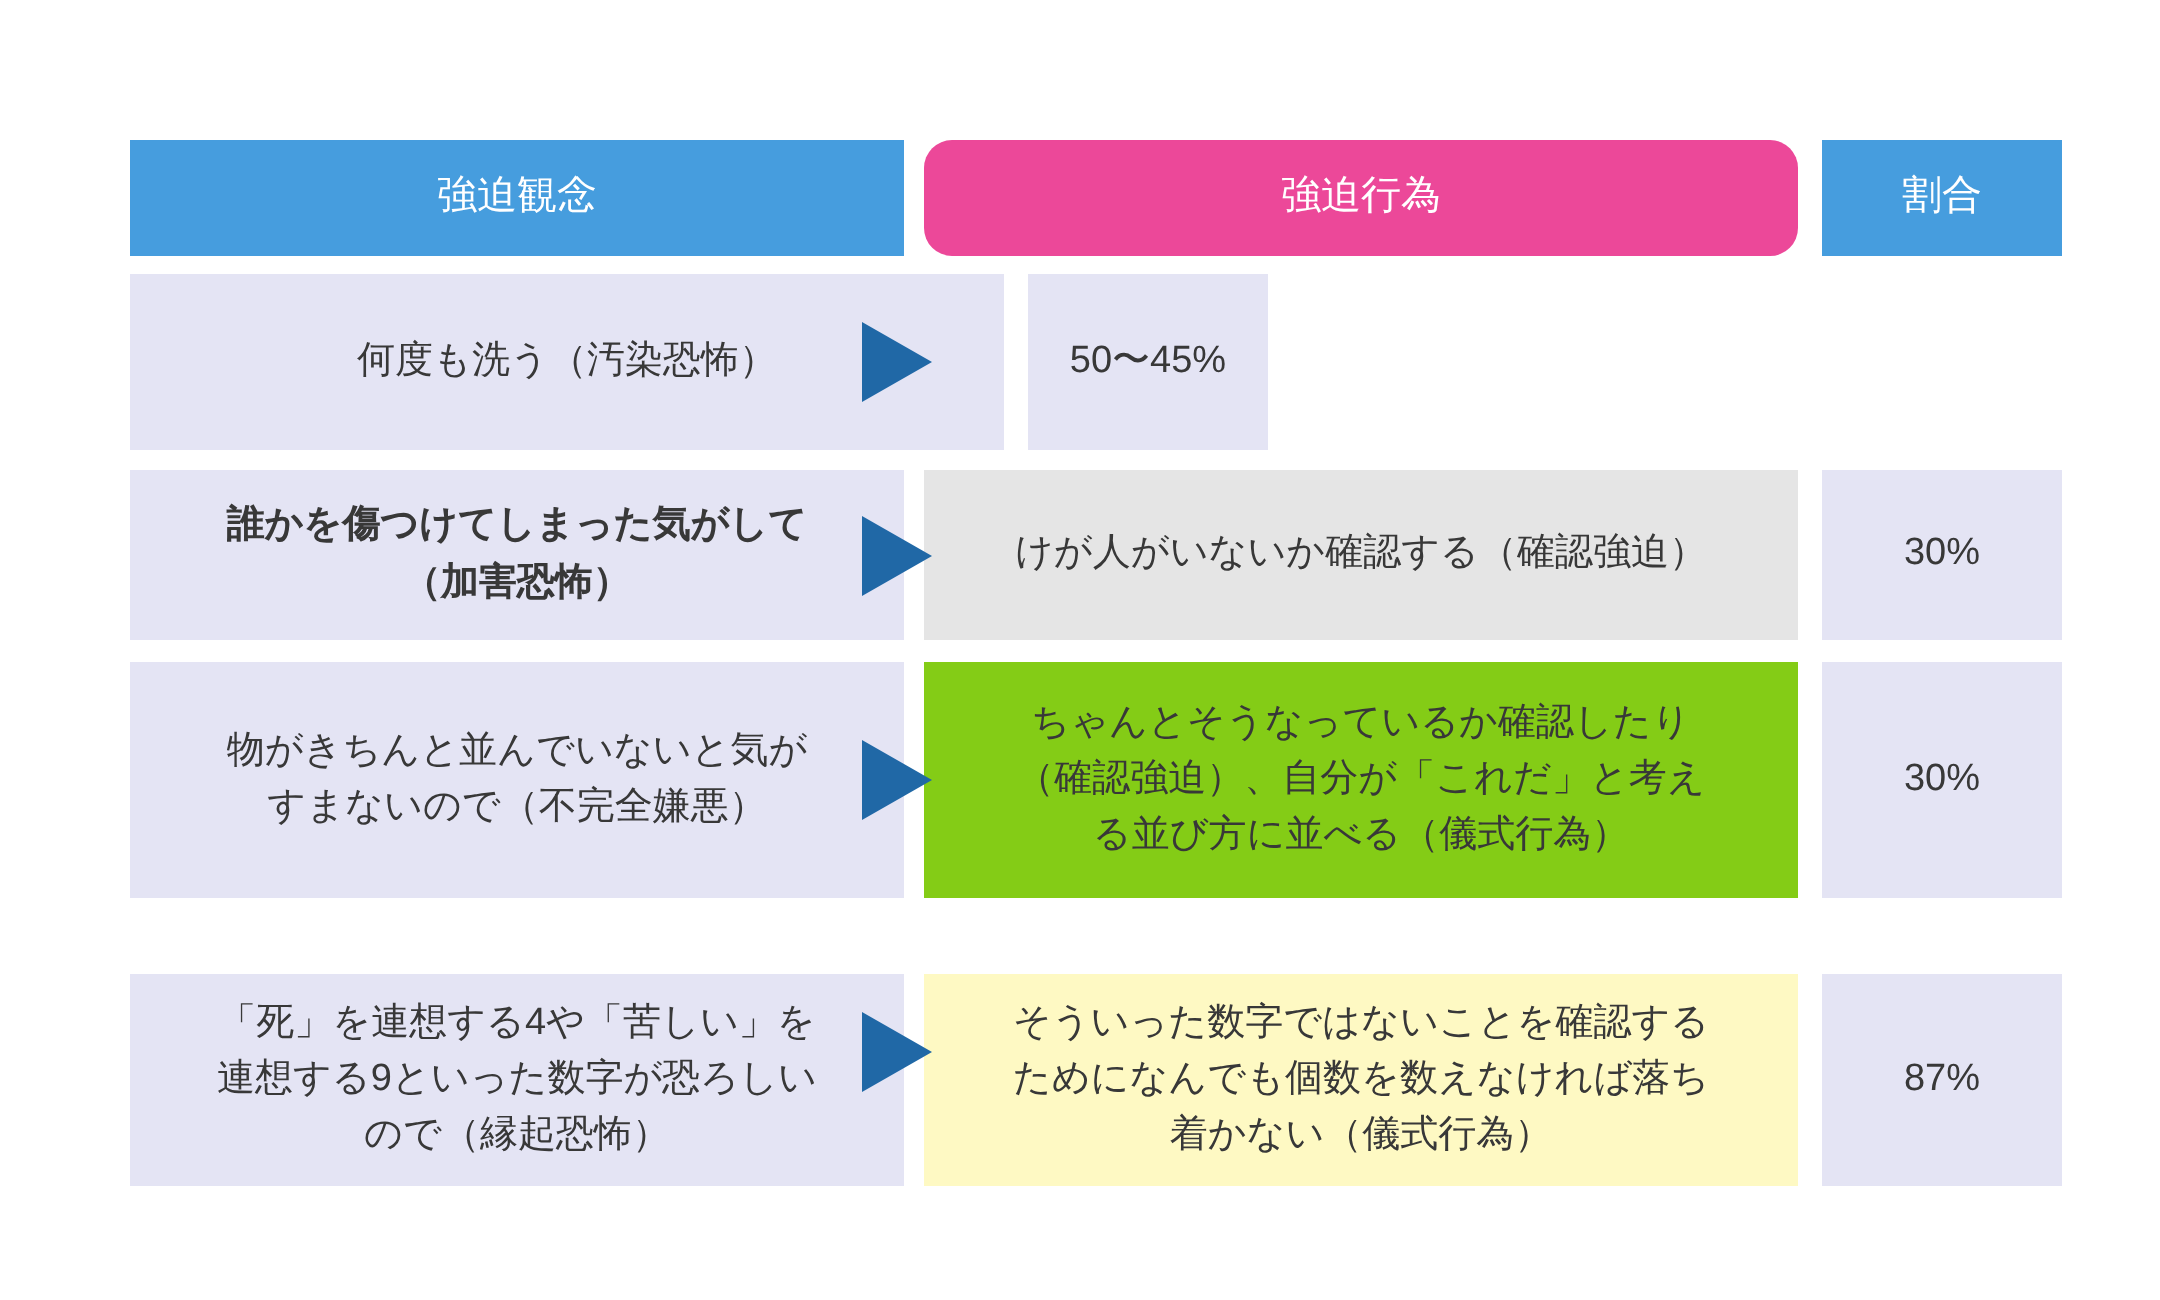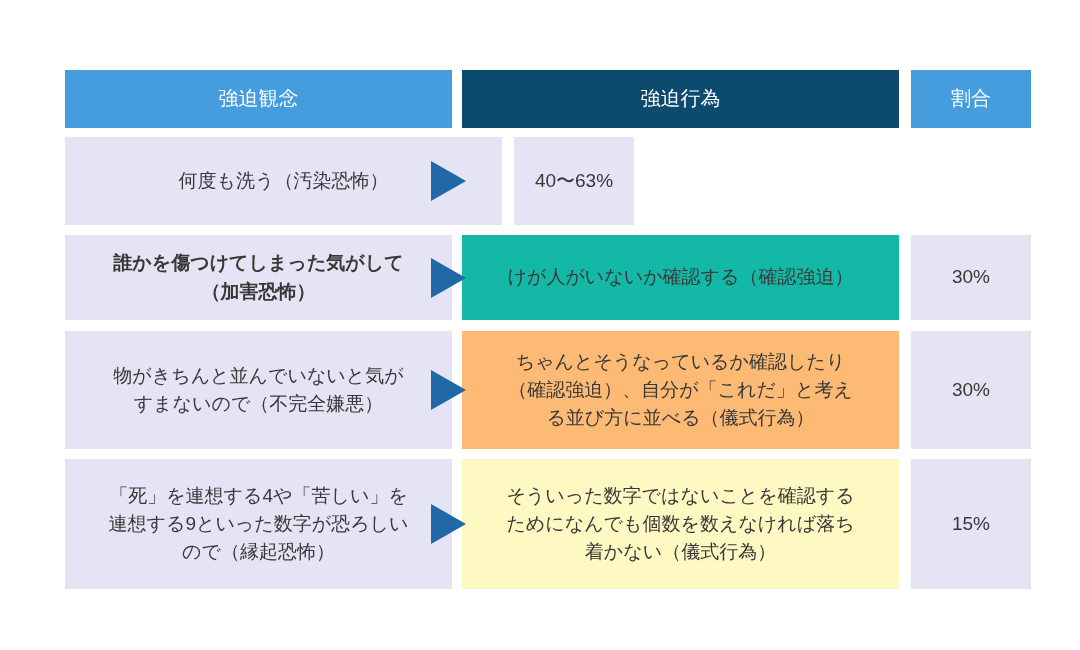--- a/index.html
+++ b/index.html
@@ -26,70 +26,70 @@
   .c3{width:120px;padding:0 13px;}
   .r0{margin-bottom:9px;}
   .r0 .cell{height:58px;background:#469DDE;color:#ffffff;font-size:20px;}
   .r1{margin-bottom:10px;}
   .r1 .cell{height:88px;}
   .r2{margin-bottom:11px;}
   .r2 .cell{height:85px;}
   .r3{margin-bottom:10px;}
   .r3 .cell{height:118px;}
   .r4{margin-bottom:0;}
-  .r4 .cell{height:130px;}
+  .r4 .cell{height:106px;margin-top:28px;}
   .arrow{
     position:absolute;
     left:366px;top:50%;margin-top:-20px;
     width:0;height:0;
     border-top:20px solid transparent;
     border-bottom:20px solid transparent;
     border-left:35px solid #2068A6;
     z-index:2;
   }
 </style>
 </head>
 <body style="background: rgb(255, 255, 255); color: rgb(56, 56, 56);">
 
 <div class="table">
 
   <div class="row r0">
     <div class="cell c1" style="background: rgb(70, 157, 222); color: rgb(255, 255, 255);">強迫観念</div>
-    <div class="cell c2" style="background: #0c4a6e; color: rgb(255, 255, 255);">強迫行為</div>
+    <div class="cell c2" style="background: #ec4899; color: rgb(255, 255, 255); border-radius: 14px;">強迫行為</div>
     <div class="cell c3" style="background: rgb(70, 157, 222); color: rgb(255, 255, 255);">割合</div>
   </div>
 
   <div class="row r1">
     <div class="arrow" style="border-left-color: rgb(32, 104, 166);"></div>
     <div class="cell c2" style="background: rgb(228, 228, 244);">何度も洗う（汚染恐怖）</div>
-    <div class="cell c3" style="background: rgb(228, 228, 244);">40〜63%</div>
+    <div class="cell c3" style="background: rgb(228, 228, 244);">50〜45%</div>
   </div>
 
   <div class="row r2">
     <div class="cell c1" style="background: rgb(228, 228, 244); font-weight: bold;">誰かを傷つけてしまった気がして
 （加害恐怖）</div>
     <div class="arrow" style="border-left-color: rgb(32, 104, 166);"></div>
-    <div class="cell c2" style="background: #14b8a6;">けが人がいないか確認する（確認強迫）</div>
+    <div class="cell c2" style="background: #e5e5e5;">けが人がいないか確認する（確認強迫）</div>
     <div class="cell c3" style="background: rgb(228, 228, 244);">30%</div>
   </div>
 
   <div class="row r3">
     <div class="cell c1" style="background: rgb(228, 228, 244);">物がきちんと並んでいないと気が
 すまないので（不完全嫌悪）</div>
     <div class="arrow" style="border-left-color: rgb(32, 104, 166);"></div>
-    <div class="cell c2" style="background: #fdba74;">ちゃんとそうなっているか確認したり
+    <div class="cell c2" style="background: #84cc16;">ちゃんとそうなっているか確認したり
 （確認強迫）、自分が「これだ」と考え
 る並び方に並べる（儀式行為）</div>
     <div class="cell c3" style="background: rgb(228, 228, 244);">30%</div>
   </div>
 
   <div class="row r4">
     <div class="cell c1" style="background: rgb(228, 228, 244);">「死」を連想する4や「苦しい」を
 連想する9といった数字が恐ろしい
 ので（縁起恐怖）</div>
     <div class="arrow" style="border-left-color: rgb(32, 104, 166);"></div>
     <div class="cell c2" style="background: #fef9c3;">そういった数字ではないことを確認する
 ためになんでも個数を数えなければ落ち
 着かない（儀式行為）</div>
-    <div class="cell c3" style="background: rgb(228, 228, 244);">15%</div>
+    <div class="cell c3" style="background: rgb(228, 228, 244);">87%</div>
   </div>
 
 </div>
 
 </body></html>

